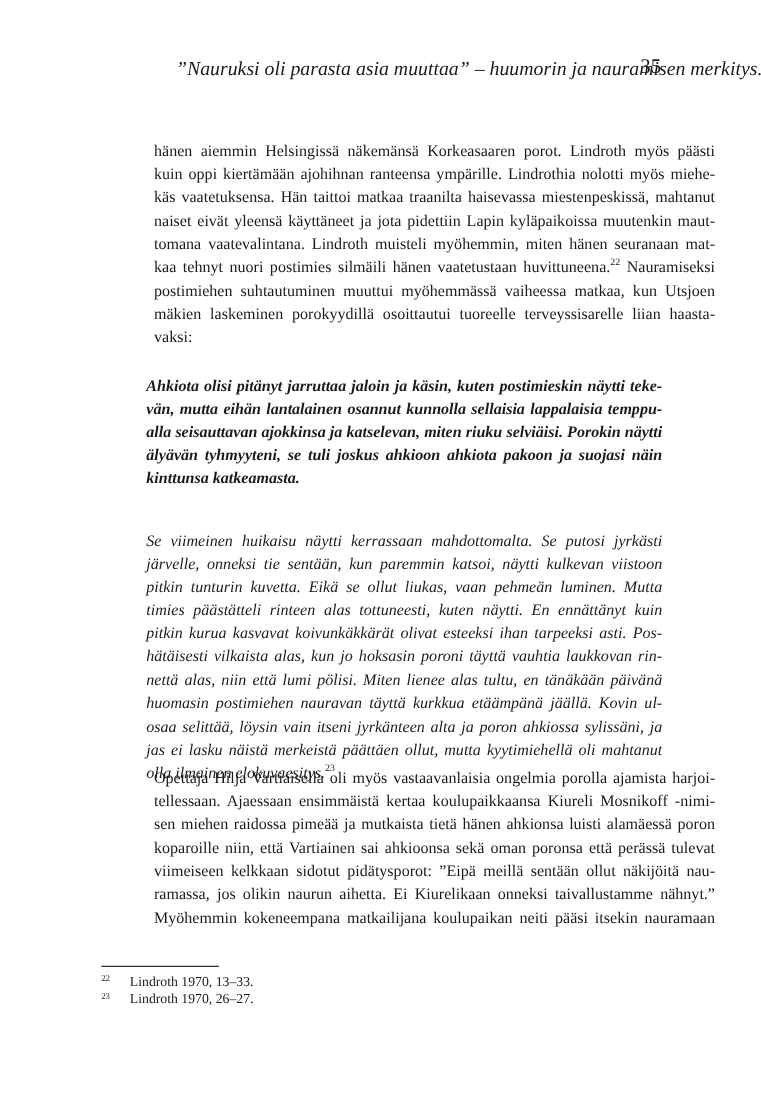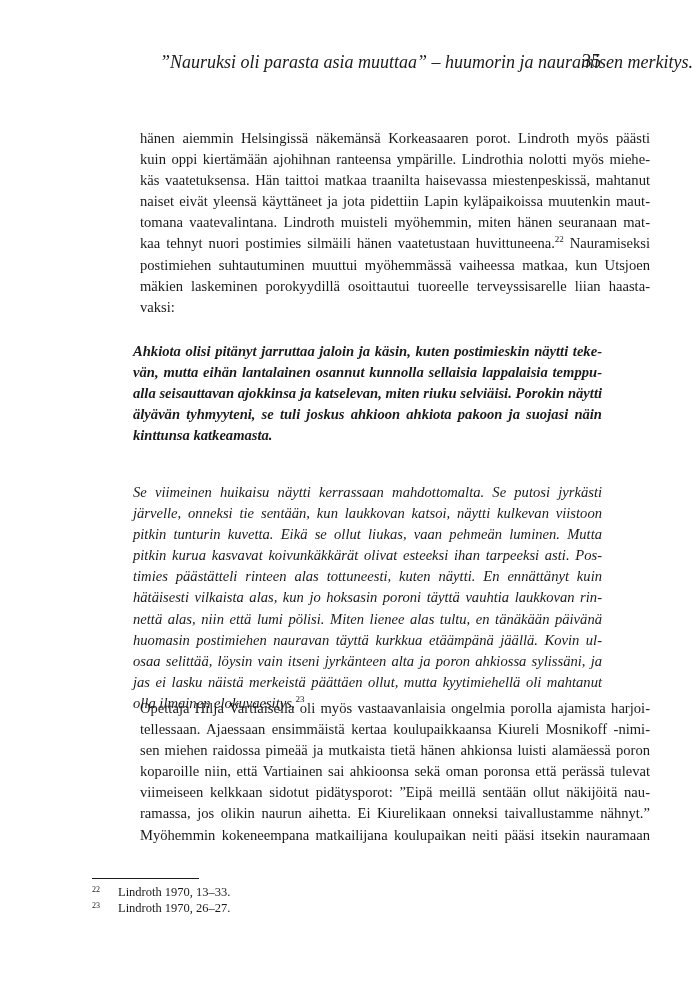--- a/index.html
+++ b/index.html
@@ -45,24 +45,24 @@
 <div class="quote" style="top:341px;font-weight:bold;">
   <span class="line">Ahkiota olisi pitänyt jarruttaa jaloin ja käsin, kuten postimieskin näytti teke-</span>
   <span class="line">vän, mutta eihän lantalainen osannut kunnolla sellaisia lappalaisia temppu-</span>
   <span class="line">alla seisauttavan ajokkinsa ja katselevan, miten riuku selviäisi. Porokin näytti</span>
   <span class="line">älyävän tyhmyyteni, se tuli joskus ahkioon ahkiota pakoon ja suojasi näin</span>
   <span class="line last">kinttunsa katkeamasta.</span>
 </div>
 
 <div class="quote" style="top:482px;">
   <span class="line">Se viimeinen huikaisu näytti kerrassaan mahdottomalta. Se putosi jyrkästi</span>
-  <span class="line">järvelle, onneksi tie sentään, kun laukkovan katsoi, näytti kulkevan viistoon</span>
+  <span class="line">järvelle, onneksi tie sentään, kun paremmin katsoi, näytti kulkevan viistoon</span>
   <span class="line">pitkin tunturin kuvetta. Eikä se ollut liukas, vaan pehmeän luminen. Mutta</span>
+  <span class="line">timies päästätteli rinteen alas tottuneesti, kuten näytti. En ennättänyt kuin</span>
   <span class="line">pitkin kurua kasvavat koivunkäkkärät olivat esteeksi ihan tarpeeksi asti. Pos-</span>
-  <span class="line">timies päästätteli rinteen alas tottuneesti, kuten näytti. En ennättänyt kuin</span>
   <span class="line">hätäisesti vilkaista alas, kun jo hoksasin poroni täyttä vauhtia laukkovan rin-</span>
   <span class="line">nettä alas, niin että lumi pölisi. Miten lienee alas tultu, en tänäkään päivänä</span>
   <span class="line">huomasin postimiehen nauravan täyttä kurkkua etäämpänä jäällä. Kovin ul-</span>
   <span class="line">osaa selittää, löysin vain itseni jyrkänteen alta ja poron ahkiossa sylissäni, ja</span>
   <span class="line">jas ei lasku näistä merkeistä päättäen ollut, mutta kyytimiehellä oli mahtanut</span>
   <span class="line last"><span>olla ilmainen elokuvaesitys.</span><sup>23</sup></span>
 </div>
 
 <div class="body-text" style="top:698px;">
   <span class="line">Opettaja Hilja Vartiaisella oli myös vastaavanlaisia ongelmia porolla ajamista harjoi-</span>

